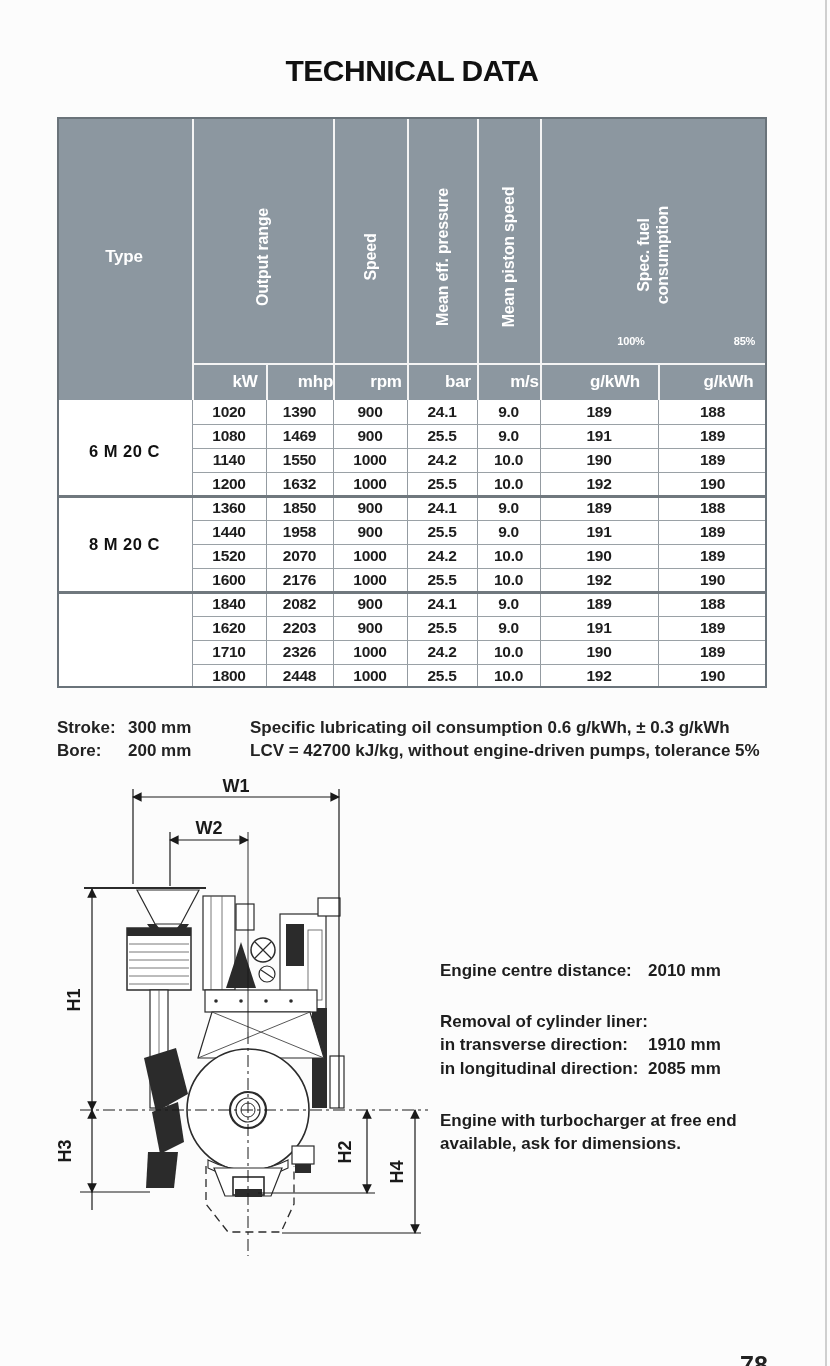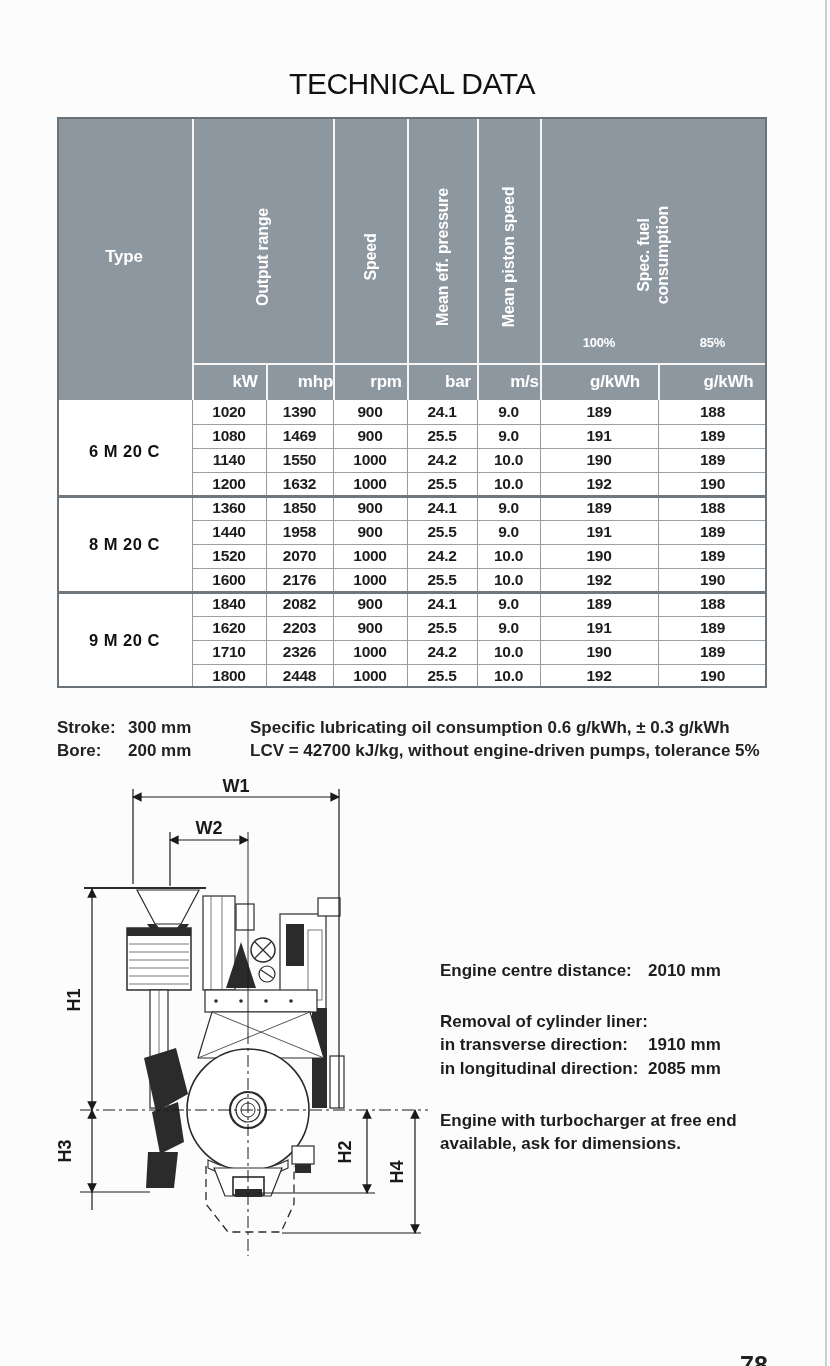--- a/index.html
+++ b/index.html
@@ -1,38 +1,38 @@
 <!DOCTYPE html>
 <html><head>
 <meta charset="utf-8">
 <style>
   html,body{margin:0;padding:0;background:#ffffff;}
   *{box-sizing:border-box;}
   #screen{position:relative;width:830px;height:1366px;background:#fcfcfc;overflow:hidden;
           font-family:"Liberation Sans",sans-serif;color:#1d1d1d;}
   .abs{position:absolute;}
-  .title{left:0;top:67px;width:824px;text-align:center;font-size:30px;font-weight:normal;
+  .title{left:0;top:54px;width:824px;text-align:center;font-size:30px;font-weight:bold;
          letter-spacing:-0.5px;color:#111;}
   
   .table-wrap{left:57px;top:117px;width:710px;height:598px;}
   .thead-bg{left:0;top:0;width:710px;height:283px;background:#8c97a0;}
   .tbody-bg{left:0;top:283px;width:710px;height:288px;background:#ffffff;}
   .vline-w{width:2px;background:#f4f4f4;}
   .hline-w{height:2px;background:#f4f4f4;}
   .vline-g{width:1px;background:#949ba1;}
   .hline-g{height:1px;background:#9aa1a6;}
   .hline-d{height:3px;background:#70787e;}
   .outer{left:0;top:0;width:710px;height:571px;border:2px solid #6a737a;}
   .hw{color:#ffffff;font-weight:bold;letter-spacing:-0.2px;}
   .hcell{display:flex;align-items:center;justify-content:center;padding-left:32px;}
   .vrot{transform:translate(-50%,-50%) rotate(-90deg);white-space:pre;text-align:center;
         font-size:16px;line-height:19px;}
   .hdr-type{font-size:17px;}
   .units{font-size:17px;}
-  .load{font-size:13px;}
+  .load{font-size:11px;margin-left:32px;}
   #tbody-grid{left:135px;top:283px;width:575px;height:288px;display:grid;
               grid-template-columns:74px 67px 74px 70px 63px 118px 109px;grid-auto-rows:24px;}
   .trow{display:contents;}
   .cell{display:flex;align-items:center;justify-content:center;
         font-size:15.5px;font-weight:bold;letter-spacing:-0.3px;color:#1d1d1d;}
   .type-label{left:0;width:135px;height:96px;display:flex;align-items:center;justify-content:center;
               font-size:16.5px;font-weight:bold;color:#111;letter-spacing:0.5px;}
   
   .note{font-size:17px;font-weight:bold;white-space:nowrap;color:#222;}
   
@@ -116,21 +116,20 @@
       <div class="trow">
         <span class="cell">1710</span><span class="cell">2326</span><span class="cell">1000</span><span class="cell">24.2</span><span class="cell">10.0</span><span class="cell">190</span><span class="cell">189</span>
       </div>
       <div class="trow">
         <span class="cell">1800</span><span class="cell">2448</span><span class="cell">1000</span><span class="cell">25.5</span><span class="cell">10.0</span><span class="cell">192</span><span class="cell">190</span>
       </div>
     </div>
 
     <div class="abs type-label" style="top:286px">6 M 20 C</div>
     <div class="abs type-label" style="top:379px">8 M 20 C</div>
-    <div class="abs type-label" style="top:475px">9 M 20 C</div>
 
     <div class="abs vline-g" style="left:135px;top:283px;height:288px"></div>
     <div class="abs vline-g" style="left:209px;top:283px;height:288px"></div>
     <div class="abs vline-g" style="left:276px;top:283px;height:288px"></div>
     <div class="abs vline-g" style="left:350px;top:283px;height:288px"></div>
     <div class="abs vline-g" style="left:420px;top:283px;height:288px"></div>
     <div class="abs vline-g" style="left:483px;top:283px;height:288px"></div>
     <div class="abs vline-g" style="left:601px;top:283px;height:288px"></div>
     <div class="abs hline-g" style="left:135px;top:307px;width:575px"></div>
     <div class="abs hline-g" style="left:135px;top:331px;width:575px"></div>

